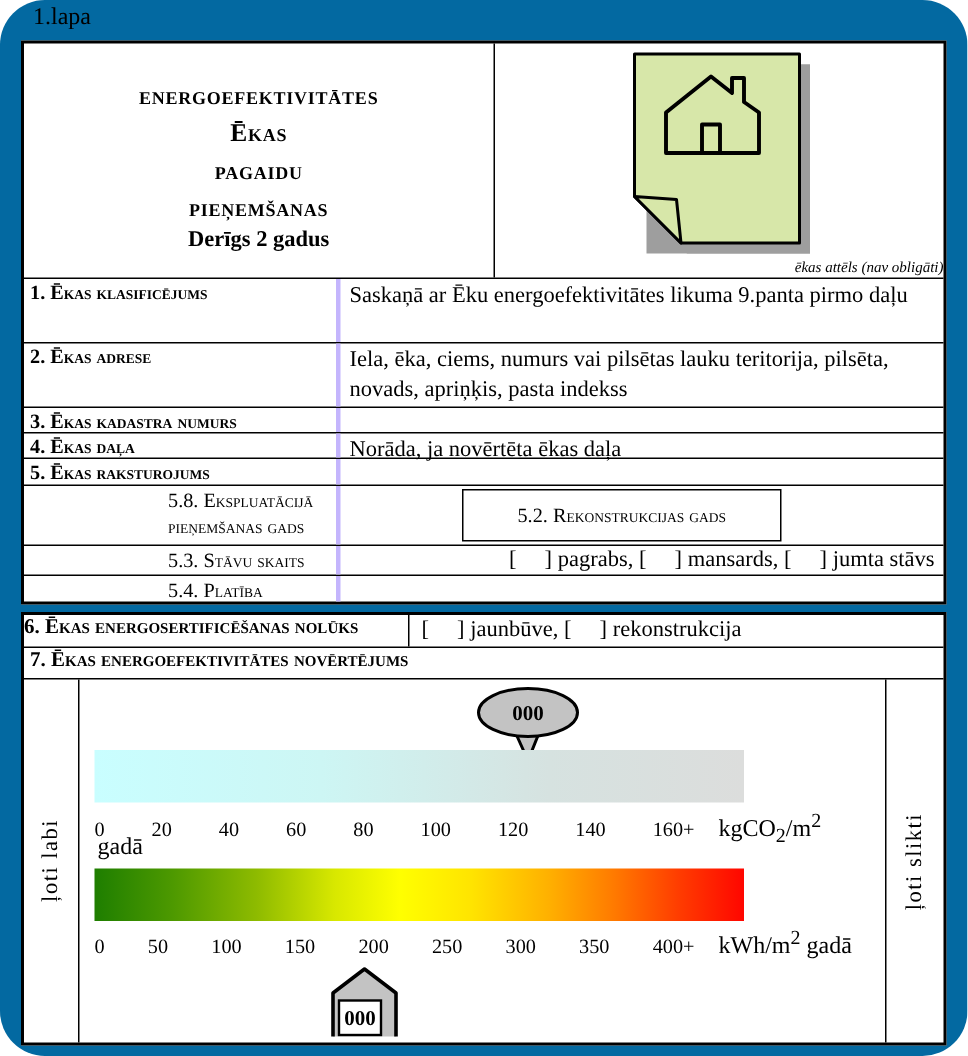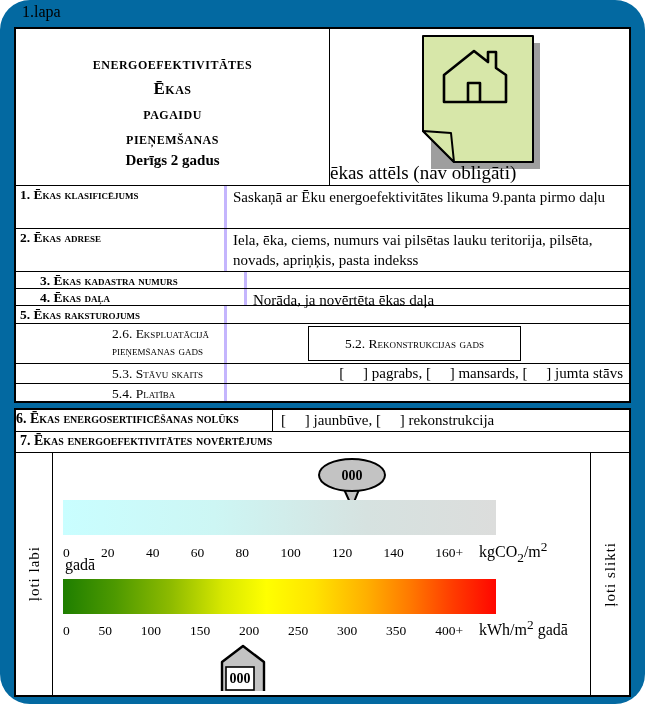--- a/index.html
+++ b/index.html
@@ -32,24 +32,24 @@
   }
   .title-line {
     font-weight:bold; font-variant:small-caps;
     font-size:17px; line-height:25px; letter-spacing:0.5px;
   }
   .validity { font-weight:bold; font-size:15px; margin-top:1px; }
   .image-cell { flex:1; position:relative; }
   .image-cell svg { position:absolute; left:50%; top:5px; transform:translateX(-50%); }
   .image-caption {
     position:absolute; left:0; right:0; bottom:1px;
-    text-align:left; font-size:19px;
+    text-align:right; font-size:10px;font-style:italic;
   }
   .trow { display:flex; border-top:1px solid #000; }
-  .h42 { height:43px; } .h17 { height:17px;padding-left:20px; } .h18 { height:18px; }
+  .h42 { height:43px; } .h17 { height:17px; } .h18 { height:18px; }
   .h38 { height:40px; } .h20 { height:20px; }
   .label-cell {
     width:211px; border-right:3px solid #c4b5fd;
     font-weight:bold; font-variant:small-caps;
     font-size:13.5px; padding:1px 4px; line-height:15px;
   }
   .sub-label {
     font-weight:normal; padding-left:96px; font-size:13.5px;
     line-height:17px;
   }
@@ -177,21 +177,21 @@
       <div class="label-cell">4. Ēkas daļa</div>
       <div class="value-cell">Norāda, ja novērtēta ēkas daļa</div>
     </div>
 
     <div class="trow h18">
       <div class="label-cell">5. Ēkas raksturojums</div>
       <div class="value-cell"></div>
     </div>
 
     <div class="trow h38">
-      <div class="label-cell sub-label">2.6. Ekspluatācijā pieņemšanas gads</div>
+      <div class="label-cell sub-label">5.8. Ekspluatācijā pieņemšanas gads</div>
       <div class="value-area">
         <div class="cell-51-empty"></div>
         <div class="cell-52">5.2. Rekonstrukcijas gads</div>
         <div class="cell-52-rest"></div>
       </div>
     </div>
 
     <div class="trow h20">
       <div class="label-cell sub-label">5.3. Stāvu skaits</div>
       <div class="value-right">[     ] pagrabs, [     ] mansards, [     ] jumta stāvs</div>

